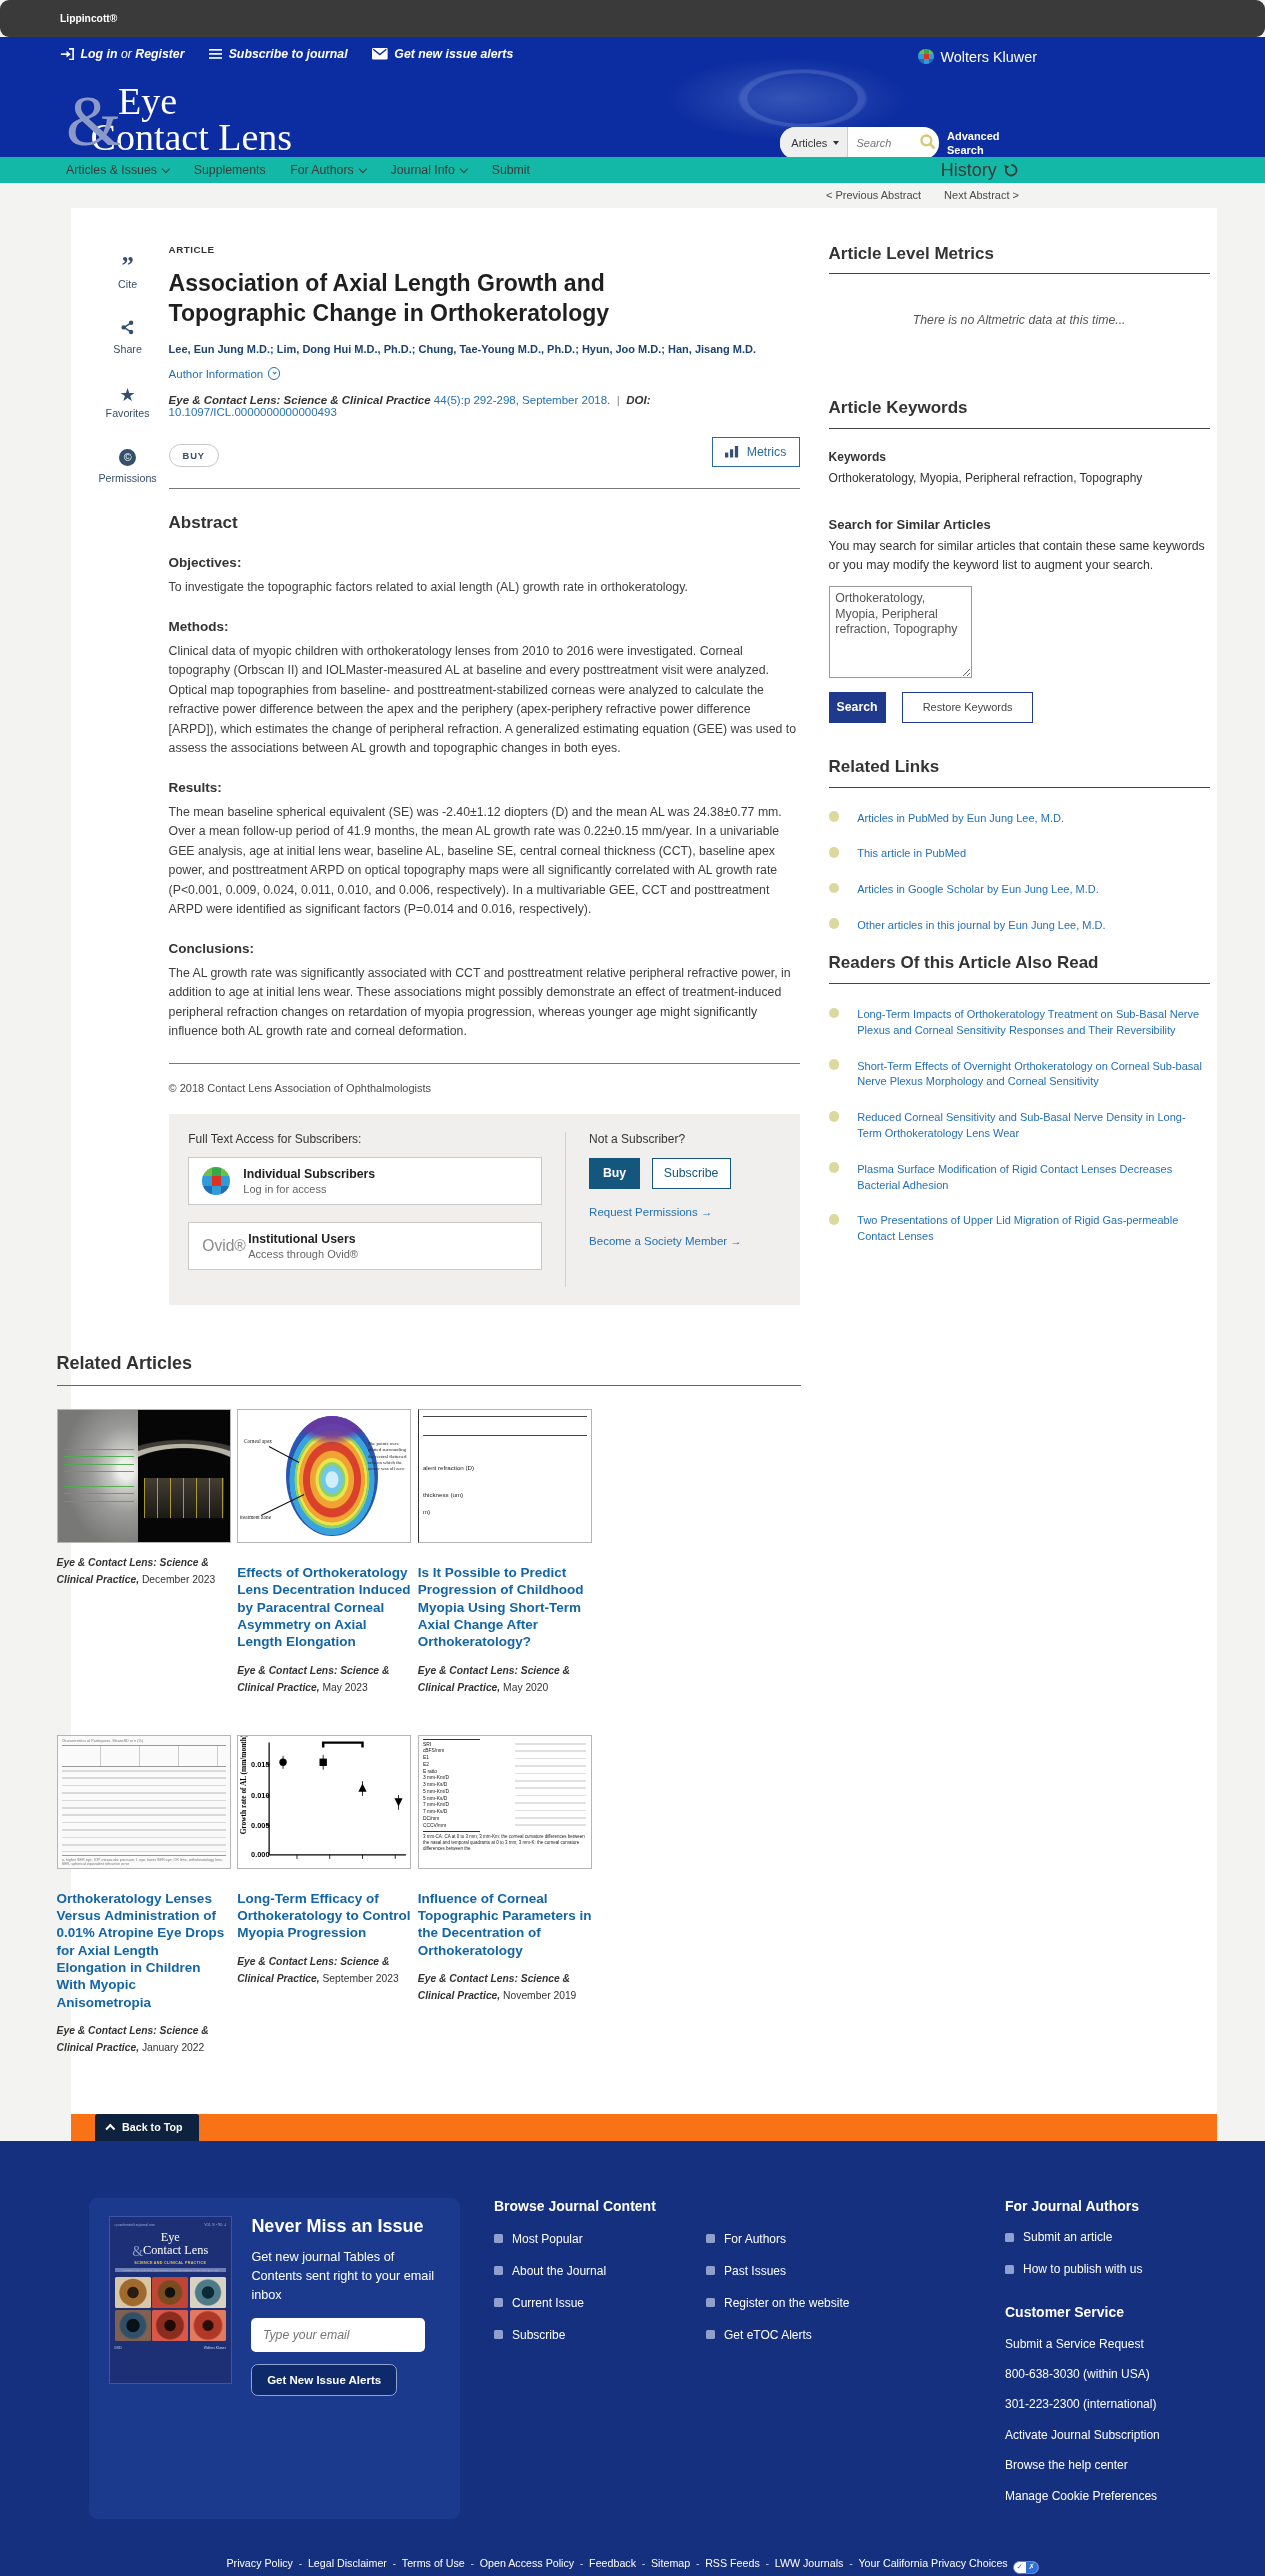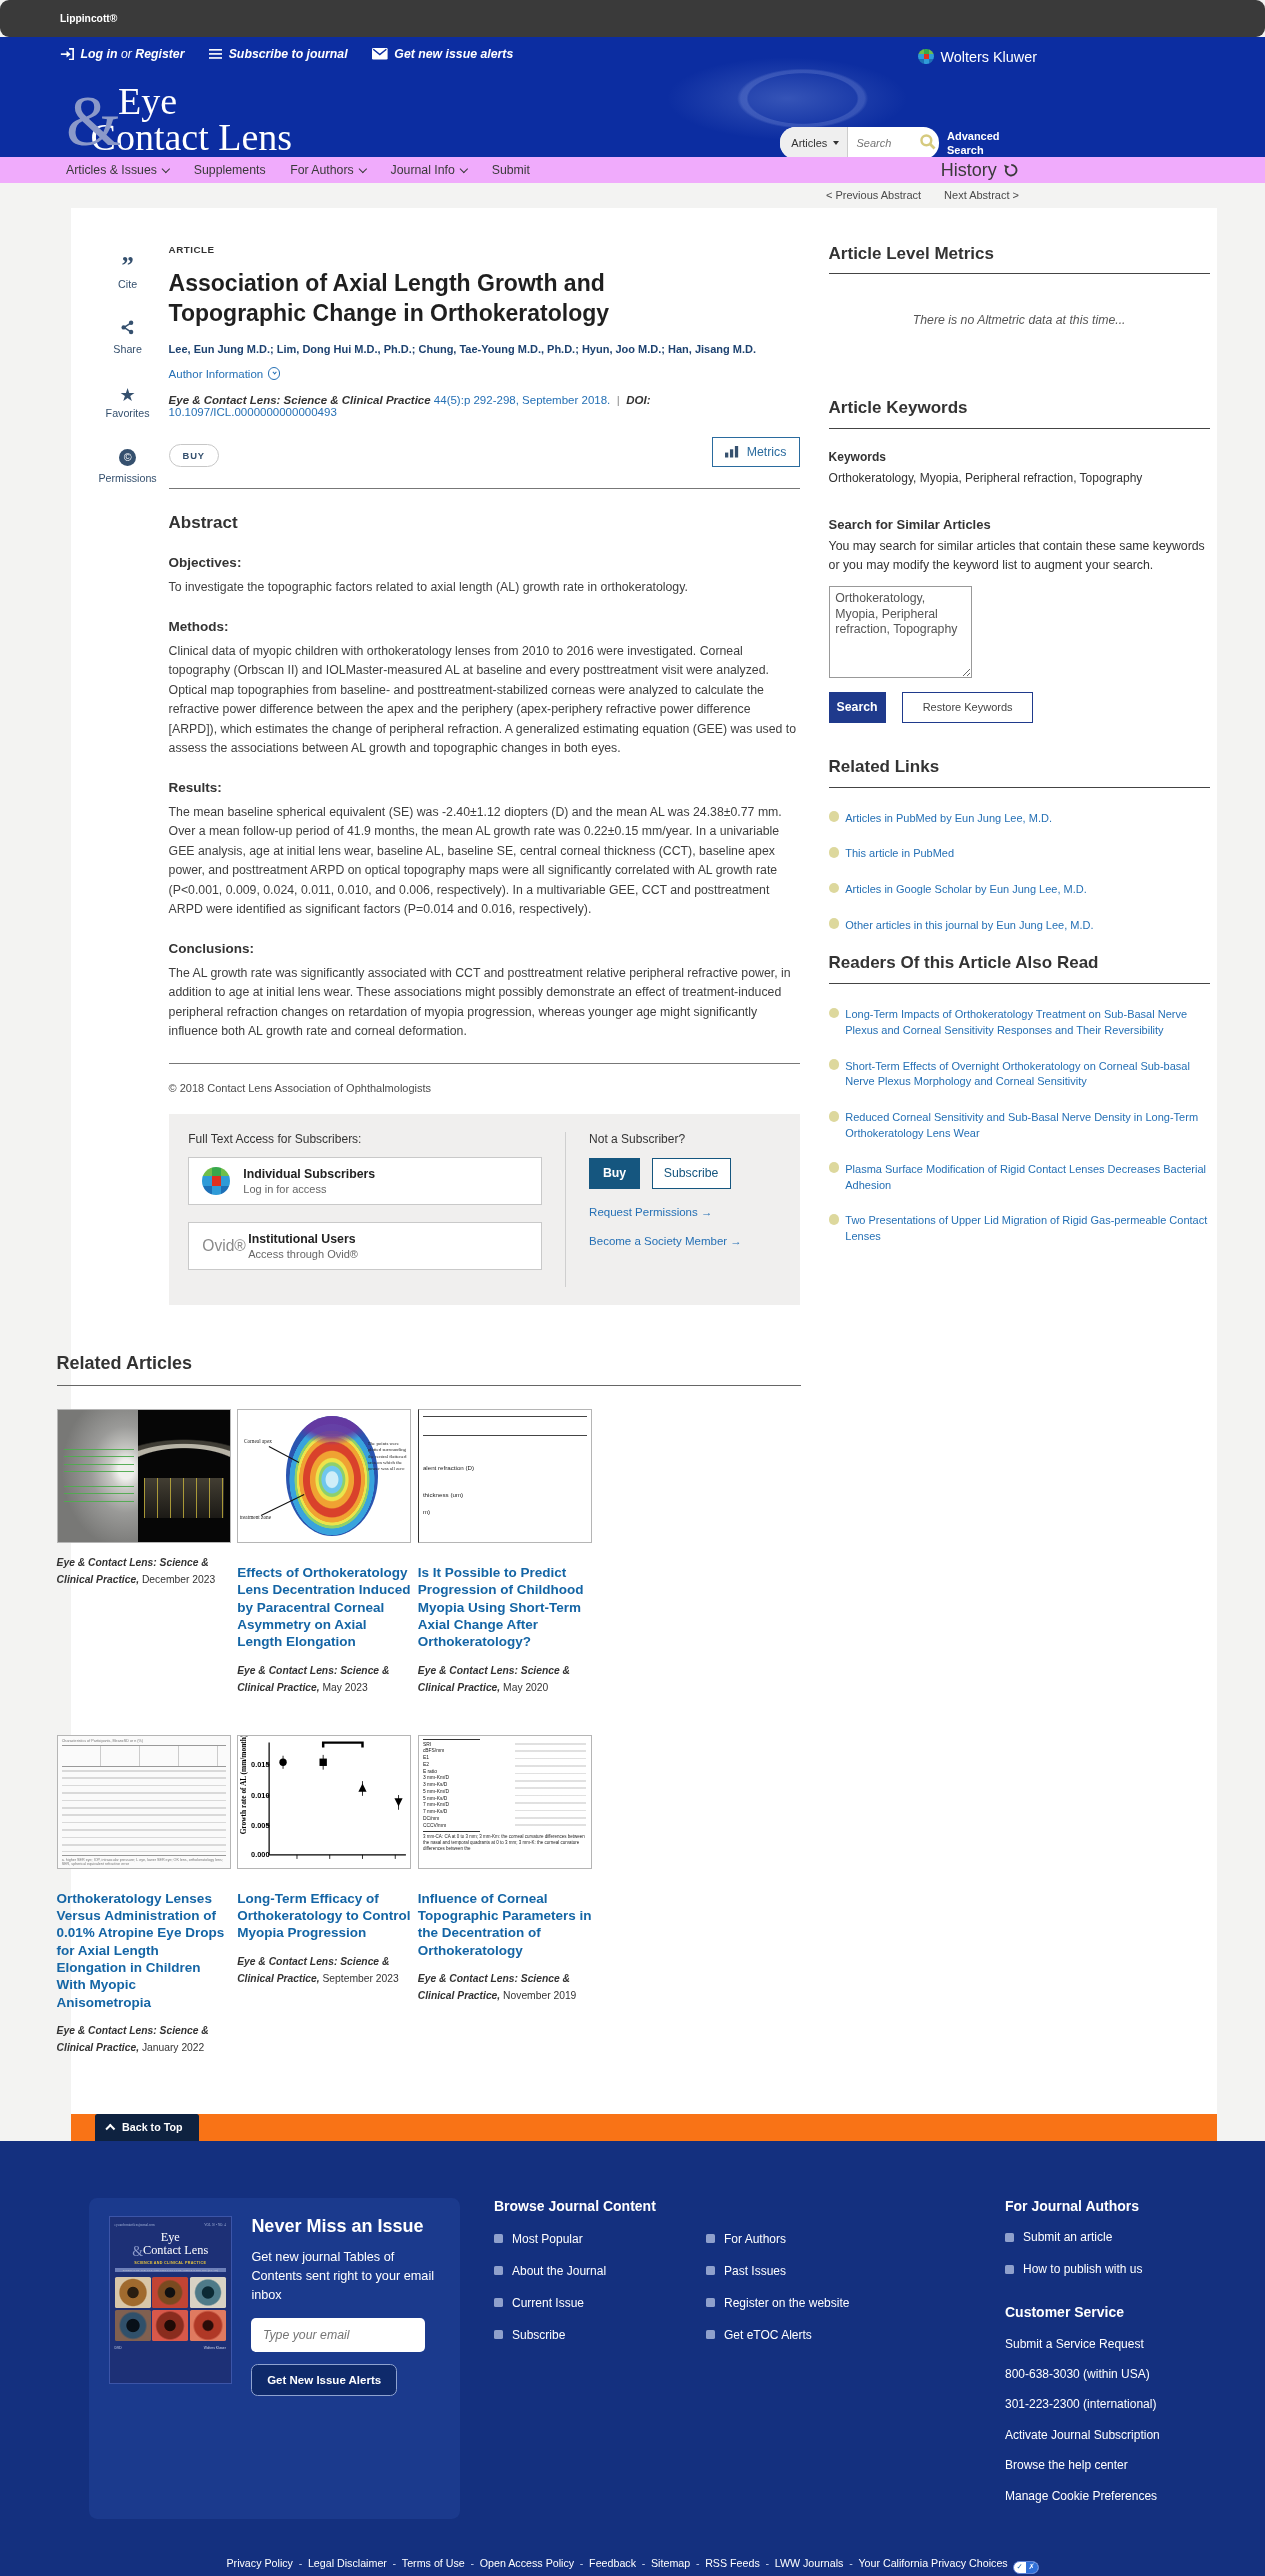--- a/index.html
+++ b/index.html
@@ -31,21 +31,21 @@
 
   .search-wrap { position:absolute; right:269px; top:90px; display:flex; align-items:center; gap:8.2px; }
   .search-pill { display:flex; align-items:center; background:#fff; border-radius:15.6px; height:32px; width:159px; overflow:hidden; }
   .search-scope { display:flex; align-items:center; gap:5.7px; background:#efefef; height:100%; padding:0 8.2px 0 11.5px; font-size:11px; color:#333; border-right:0.8px solid #ccc; }
   .caret-down { width:0; height:0; border-left:3.3px solid transparent; border-right:3.3px solid transparent; border-top:4.1px solid #333; }
   .search-input { border:0; outline:0; width:71px; padding:0 3.3px 0 8.2px; font-size:11px; font-style:italic; color:#555; font-family:"Liberation Sans",sans-serif; }
   .search-btn { background:none; border:0; cursor:pointer; padding:0 6.6px 0 0; }
   .adv-search { color:#fff; font-size:11px; font-weight:bold; line-height:1.3; width:49px; }
 
   
-  .navbar { background:#f0abfc; height:26px; display:flex; align-items:center; gap:24.6px; padding-left:66px; }
+  .navbar { background:#14b8a6; height:26px; display:flex; align-items:center; gap:24.6px; padding-left:66px; }
   .nav-item { display:flex; align-items:center; gap:6.6px; color:#3a3a3a; font-size:12.3px; }
   .chev { display:inline-block; width:5.7px; height:5.7px; border-right:1.6px solid #3a3a3a; border-bottom:1.6px solid #3a3a3a; transform:rotate(45deg) translate(-0.8px,-0.8px); }
   .nav-history { margin-left:auto; margin-right:246px; display:flex; align-items:center; gap:6.6px; color:#3a3a3a; font-size:18px; }
 
   
   .crumbs { height:24.6px; display:flex; align-items:center; justify-content:flex-end; gap:23px; padding-right:246px; background:#f3f3f2; }
   .crumbs a { color:#4a4a4a; font-size:11px; }
 
   
   .card { background:#fff; margin:0 48px 0 71px; position:relative; }
@@ -156,21 +156,21 @@
   .kw-label { font-size:12px; font-weight:bold; margin-top:21.3px; }
   .kw-text { font-size:12px; line-height:1.5; margin-top:4.9px; color:#333; }
   .sim-h { font-size:13px; font-weight:bold; margin-top:29.5px; }
   .sim-p { font-size:12.3px; line-height:1.55; color:#333; margin-top:4.9px; }
   .sim-ta { margin-top:11.5px; width:143px; height:92px; border:0.8px solid #999; padding:4.1px 5.7px; font-size:12.3px; color:#555; font-family:"Liberation Sans",sans-serif; line-height:1.25; resize:both; }
   .sim-btns { display:flex; gap:16.4px; margin-top:11.5px; }
   .btn-search { background:#1f3a8c; color:#fff; border:0; font-size:12.3px; font-weight:bold; width:57px; height:31px; cursor:pointer; }
   .btn-restore { background:#fff; border:0.8px solid #1f3a8c; color:#444; font-size:11px; padding:0 19.7px; height:31px; cursor:pointer; }
   .sb-gap { margin-top:34px; }
   .link-list { margin-top:23px; }
-  .link-item { display:flex; gap:6px; margin-bottom:19.7px; align-items:flex-start; }
+  .link-item { display:flex; gap:18px; margin-bottom:19.7px; align-items:flex-start; }
   .dot { width:10.7px; height:10.7px; border-radius:50%; background:#ddd89d; flex:none; margin-top:0.8px; }
   .link-item a { color:#2570b5; font-size:11px; line-height:1.45; }
 
   
   .backtop-row { background:#f97316; margin:0 48px 0 71px; padding:0 0 0 24px; }
   .backtop { display:inline-flex; align-items:center; gap:9px; background:#0e2240; color:#fff; font-size:10.7px; font-weight:bold; padding:7.4px 16.4px 7.4px 11.5px; border:0; border-radius:2.5px 2.5px 0 0; cursor:pointer; }
   .chev-up { width:6.6px; height:6.6px; border-left:2.1px solid #fff; border-top:2.1px solid #fff; transform:rotate(45deg) translate(0.8px,0.8px); }
 
   .footer { background:#14307f; padding:57px 0 38px; color:#fff; }
   .footer-cols { display:flex; padding:0 39px 0 89px; }

